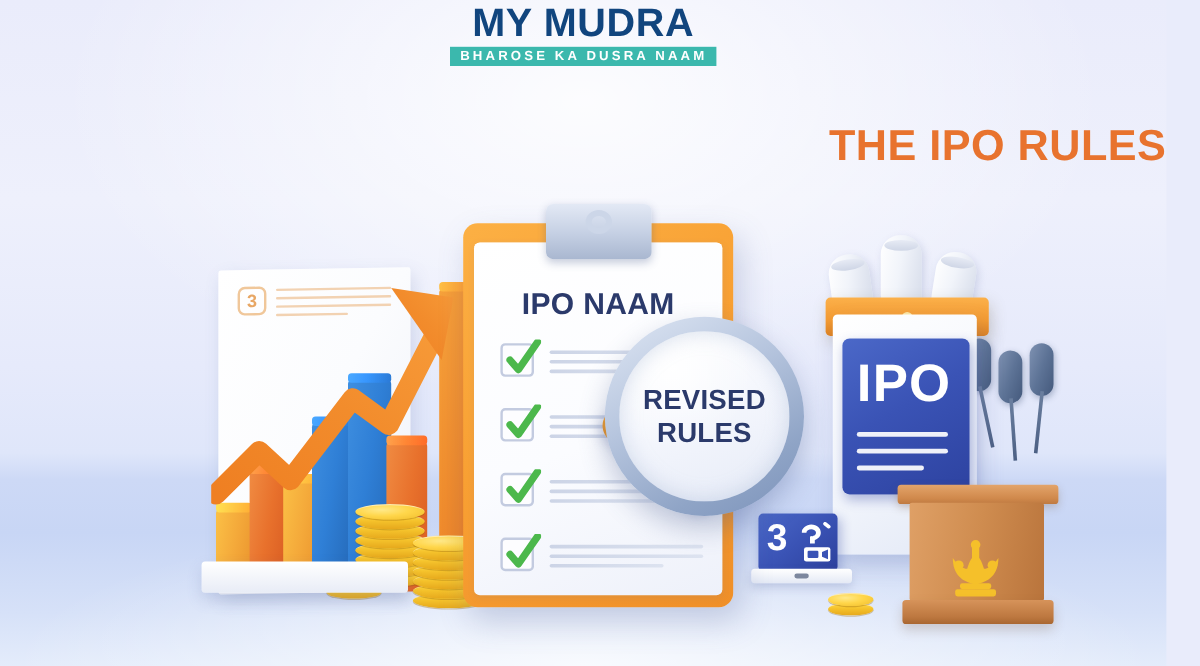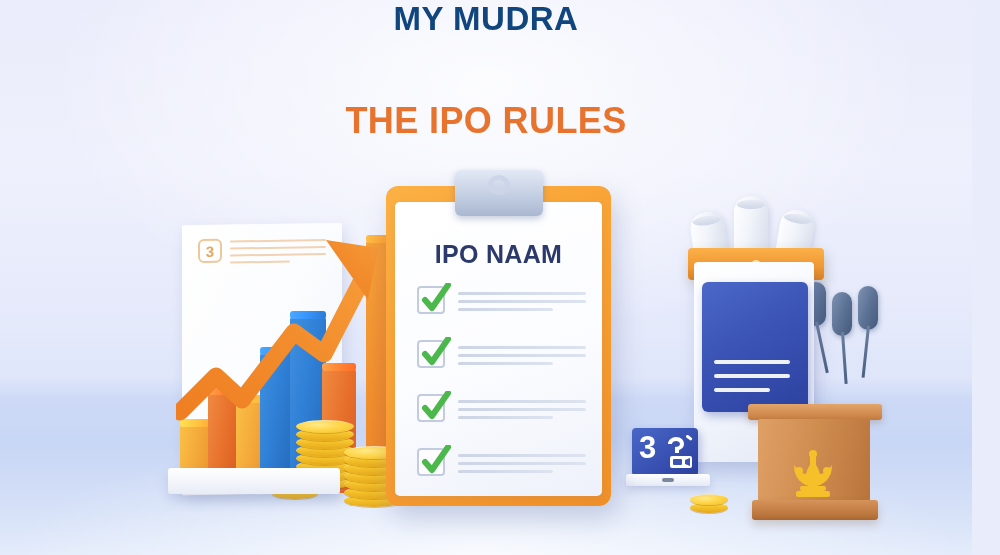--- a/index.html
+++ b/index.html
@@ -43,21 +43,21 @@
     color:#ffffff;
     font-size:11px; font-weight:bold; letter-spacing:2.6px;
     padding:2px 8px 2px 9px;
   }
   .headline1{
     position:absolute; top:53px; left:0; right:0; text-align:center;
     font-size:36px; font-weight:bold; color:#2b3a6b;
     letter-spacing:.4px;
   }
   .headline2{
-    position:absolute; top:100px; left:0; right:0; text-align:center;
+    position:absolute; top:100px; left:0; right:0; text-align:right;
     font-size:36px; font-weight:bold; color:#e8732e;
     letter-spacing:.4px;
   }
 
   
   .scene{ position:absolute; left:0; top:0; width:1000px; height:555px; }
 
   
   .doc-panel{
     position:absolute; left:182px; top:224px; width:160px; height:270px;
@@ -297,20 +297,21 @@
 </style>
 </head>
 <body>
 
 <div class="banner">
   <div class="wall-glow"></div>
   <div class="floor-glow"></div>
 
   <div class="logo-wrap">
     <div class="logo-main">MY MUDRA</div>
+    <div class="logo-tag">BHAROSE KA DUSRA NAAM</div>
   </div>
   <div class="headline2">THE IPO RULES</div>
 
   <div class="scene">
 
     <div class="doc-panel">
       <div class="doc-badge">3</div>
       <div class="doc-lines">
         <i></i>
           <i></i>
@@ -404,20 +405,21 @@
           <div class="mic-stem" style="transform:rotate(-4deg);"></div>
       </div>
       <div class="mic" style="left:52px; top:4px;">
         <div class="mic-head"></div>
           <div class="mic-stem" style="transform:rotate(6deg);"></div>
       </div>
     </div>
 
     <div class="ipo-board">
       <div class="ipo-plate">
+        <b>IPO</b>
         <i style="top:78px;"></i>
         <i style="top:92px;"></i>
         <i style="top:106px; width:56px;"></i>
       </div>
     </div>
 
     <div class="podium">
       <div class="podium-top"></div>
       <div class="podium-body">
         <div class="emblem">
@@ -506,15 +508,25 @@
                 <i></i>
                 <i></i>
               </div>
           </div>
         </div>
       </div>
       <div class="clip-metal"></div>
       <div class="clip-ring"></div>
     </div>
 
+    <div class="magnifier">
+      <div class="mag-handle"></div>
+      <div class="mag-ferrule"></div>
+      <div class="mag-ring">
+        <div class="mag-lens">
+          <div class="mag-text">REVISED</div>
+          <div class="mag-text">RULES</div>
+        </div>
+      </div>
+    </div>
 
   </div>
 </div>
 
 </body></html>

